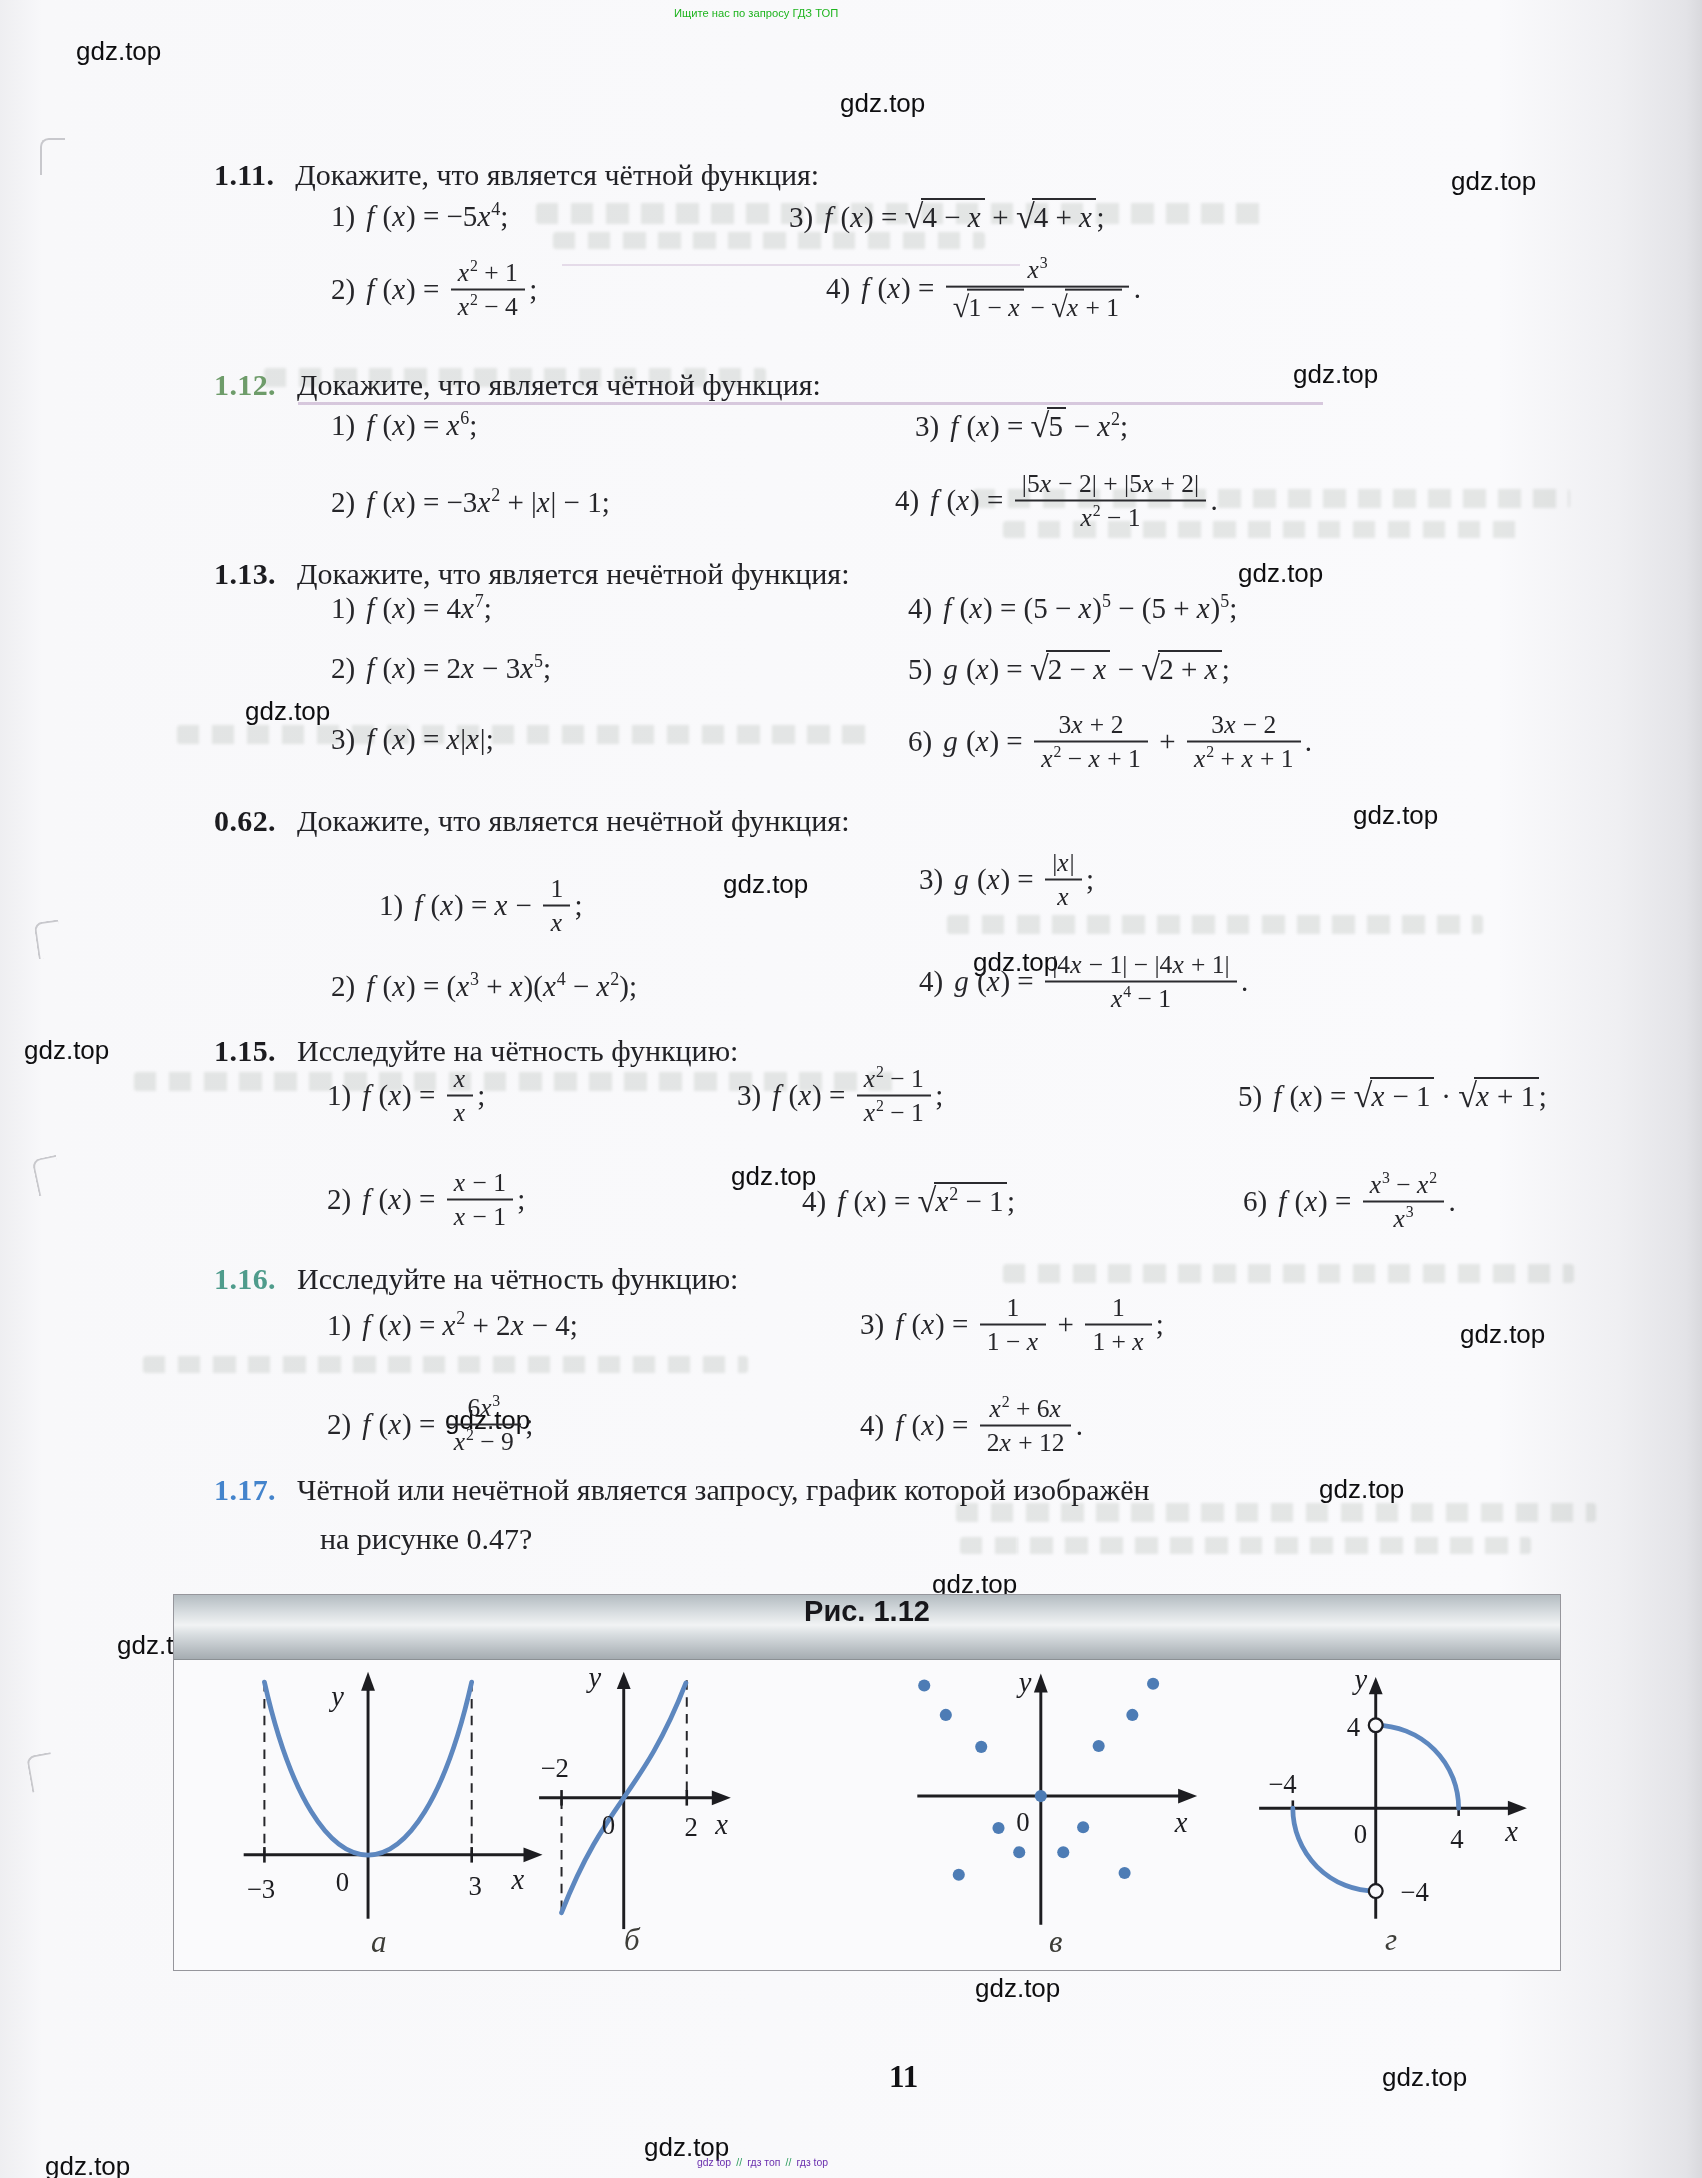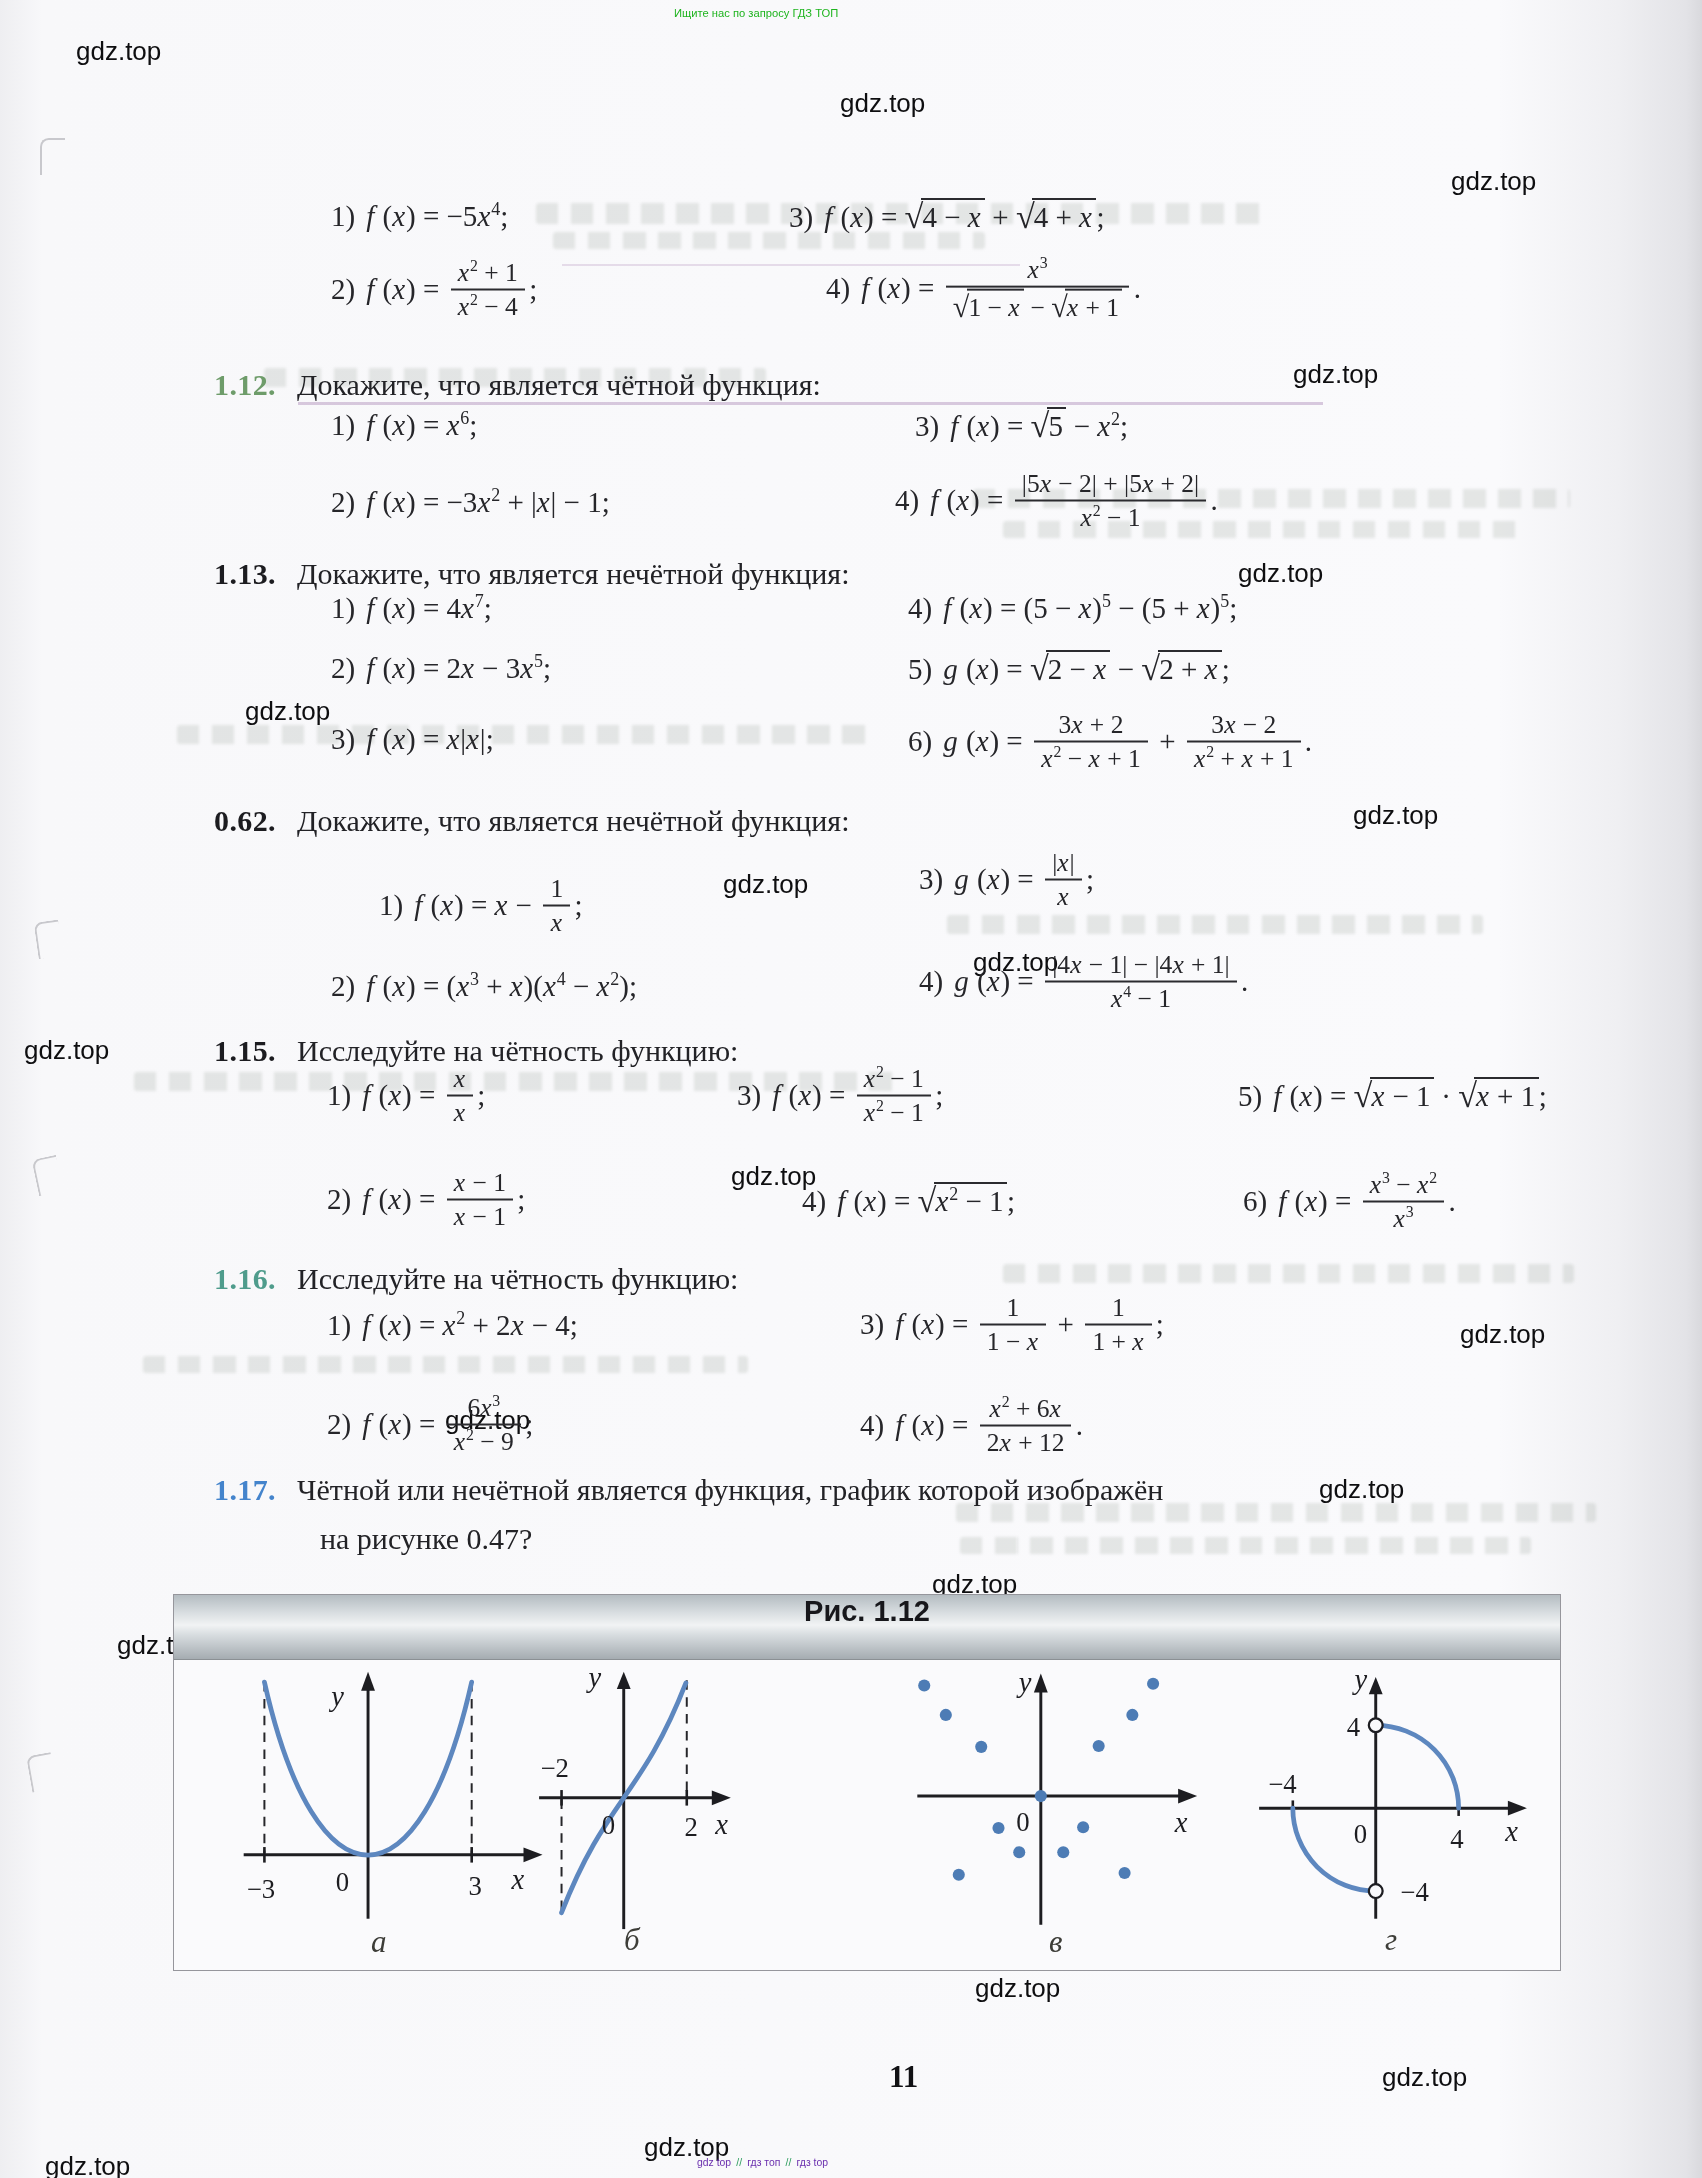--- a/index.html
+++ b/index.html
@@ -93,20 +93,23 @@
   <span class="wm" style="left:1460px;top:1319px;">gdz.top</span>
   <span class="wm" style="left:445px;top:1405px;">gdz.top</span>
   <span class="wm" style="left:1319px;top:1474px;">gdz.top</span>
   <span class="wm" style="left:932px;top:1569px;">gdz.top</span>
   <span class="wm" style="left:117px;top:1630px;">gdz.top</span>
   <span class="wm" style="left:975px;top:1973px;">gdz.top</span>
   <span class="wm" style="left:1382px;top:2062px;">gdz.top</span>
   <span class="wm" style="left:644px;top:2132px;">gdz.top</span>
   <span class="wm" style="left:45px;top:2151px;">gdz.top</span>
 
+  <div class="phead" style="left:214px;top:158px;">
+    <span class="pnum c-black">1.11.</span><span class="ptitle">Докажите, что является чётной функция:</span>
+  </div>
   <div class="item" style="left:331px;top:216px;"><span class="lbl">1)</span><span><i>f</i> (<i>x</i>) = −5<i>x</i><sup>4</sup>;</span></div>
   <div class="item" style="left:789px;top:216px;"><span class="lbl">3)</span><span><i>f</i> (<i>x</i>) = <span class="sq"><span class="rs">√</span><span class="ov">4 − <i>x</i></span></span> + <span class="sq"><span class="rs">√</span><span class="ov">4 + <i>x</i></span></span>;</span></div>
   <div class="item" style="left:331px;top:292px;"><span class="lbl">2)</span><span><i>f</i> (<i>x</i>) = <span class="fr"><span class="nu"><i>x</i><sup>2</sup> + 1</span><span class="de"><i>x</i><sup>2</sup> − 4</span></span>;</span></div>
   <div class="item" style="left:826px;top:292px;"><span class="lbl">4)</span><span><i>f</i> (<i>x</i>) = <span class="fr"><span class="nu"><i>x</i><sup>3</sup></span><span class="de"><span class="sq"><span class="rs">√</span><span class="ov">1 − <i>x</i></span></span> − <span class="sq"><span class="rs">√</span><span class="ov"><i>x</i> + 1</span></span></span></span>.</span></div>
 
   <div class="phead" style="left:214px;top:368px;">
     <span class="pnum c-green">1.12.</span><span class="ptitle">Докажите, что является чётной функция:</span>
   </div>
   <div class="item" style="left:331px;top:425px;"><span class="lbl">1)</span><span><i>f</i> (<i>x</i>) = <i>x</i><sup>6</sup>;</span></div>
   <div class="item" style="left:915px;top:425px;"><span class="lbl">3)</span><span><i>f</i> (<i>x</i>) = <span class="sq"><span class="rs">√</span><span class="ov">5</span></span> − <i>x</i><sup>2</sup>;</span></div>
@@ -143,21 +146,21 @@
 
   <div class="phead" style="left:214px;top:1262px;">
     <span class="pnum c-teal">1.16.</span><span class="ptitle">Исследуйте на чётность функцию:</span>
   </div>
   <div class="item" style="left:327px;top:1325px;"><span class="lbl">1)</span><span><i>f</i> (<i>x</i>) = <i>x</i><sup>2</sup> + 2<i>x</i> − 4;</span></div>
   <div class="item" style="left:860px;top:1327px;"><span class="lbl">3)</span><span><i>f</i> (<i>x</i>) = <span class="fr"><span class="nu">1</span><span class="de">1 − <i>x</i></span></span> + <span class="fr"><span class="nu">1</span><span class="de">1 + <i>x</i></span></span>;</span></div>
   <div class="item" style="left:327px;top:1427px;"><span class="lbl">2)</span><span><i>f</i> (<i>x</i>) = <span class="fr"><span class="nu">6<i>x</i><sup>3</sup></span><span class="de"><i>x</i><sup>2</sup> − 9</span></span>;</span></div>
   <div class="item" style="left:860px;top:1428px;"><span class="lbl">4)</span><span><i>f</i> (<i>x</i>) = <span class="fr"><span class="nu"><i>x</i><sup>2</sup> + 6<i>x</i></span><span class="de">2<i>x</i> + 12</span></span>.</span></div>
 
   <div class="phead" style="left:214px;top:1473px;">
-    <span class="pnum c-blue">1.17.</span><span class="ptitle">Чётной или нечётной является функция, график которой изображён</span>
+    <span class="pnum c-blue">1.17.</span><span class="ptitle">Чётной или нечётной является запросу, график которой изображён</span>
   </div>
   <div class="pline2" style="left:320px;top:1522px;">на рисунке 0.47?</div>
 
   <div id="figure">
     <div id="figure-bar">
       <span id="figure-title">Рис. 1.12</span>
     </div>
 
     <svg class="graph" style="left:52px;top:75px;" width="329" height="285" viewBox="0 0 380 330">
       <line class="dash" x1="44" y1="14" x2="44" y2="212"></line>

